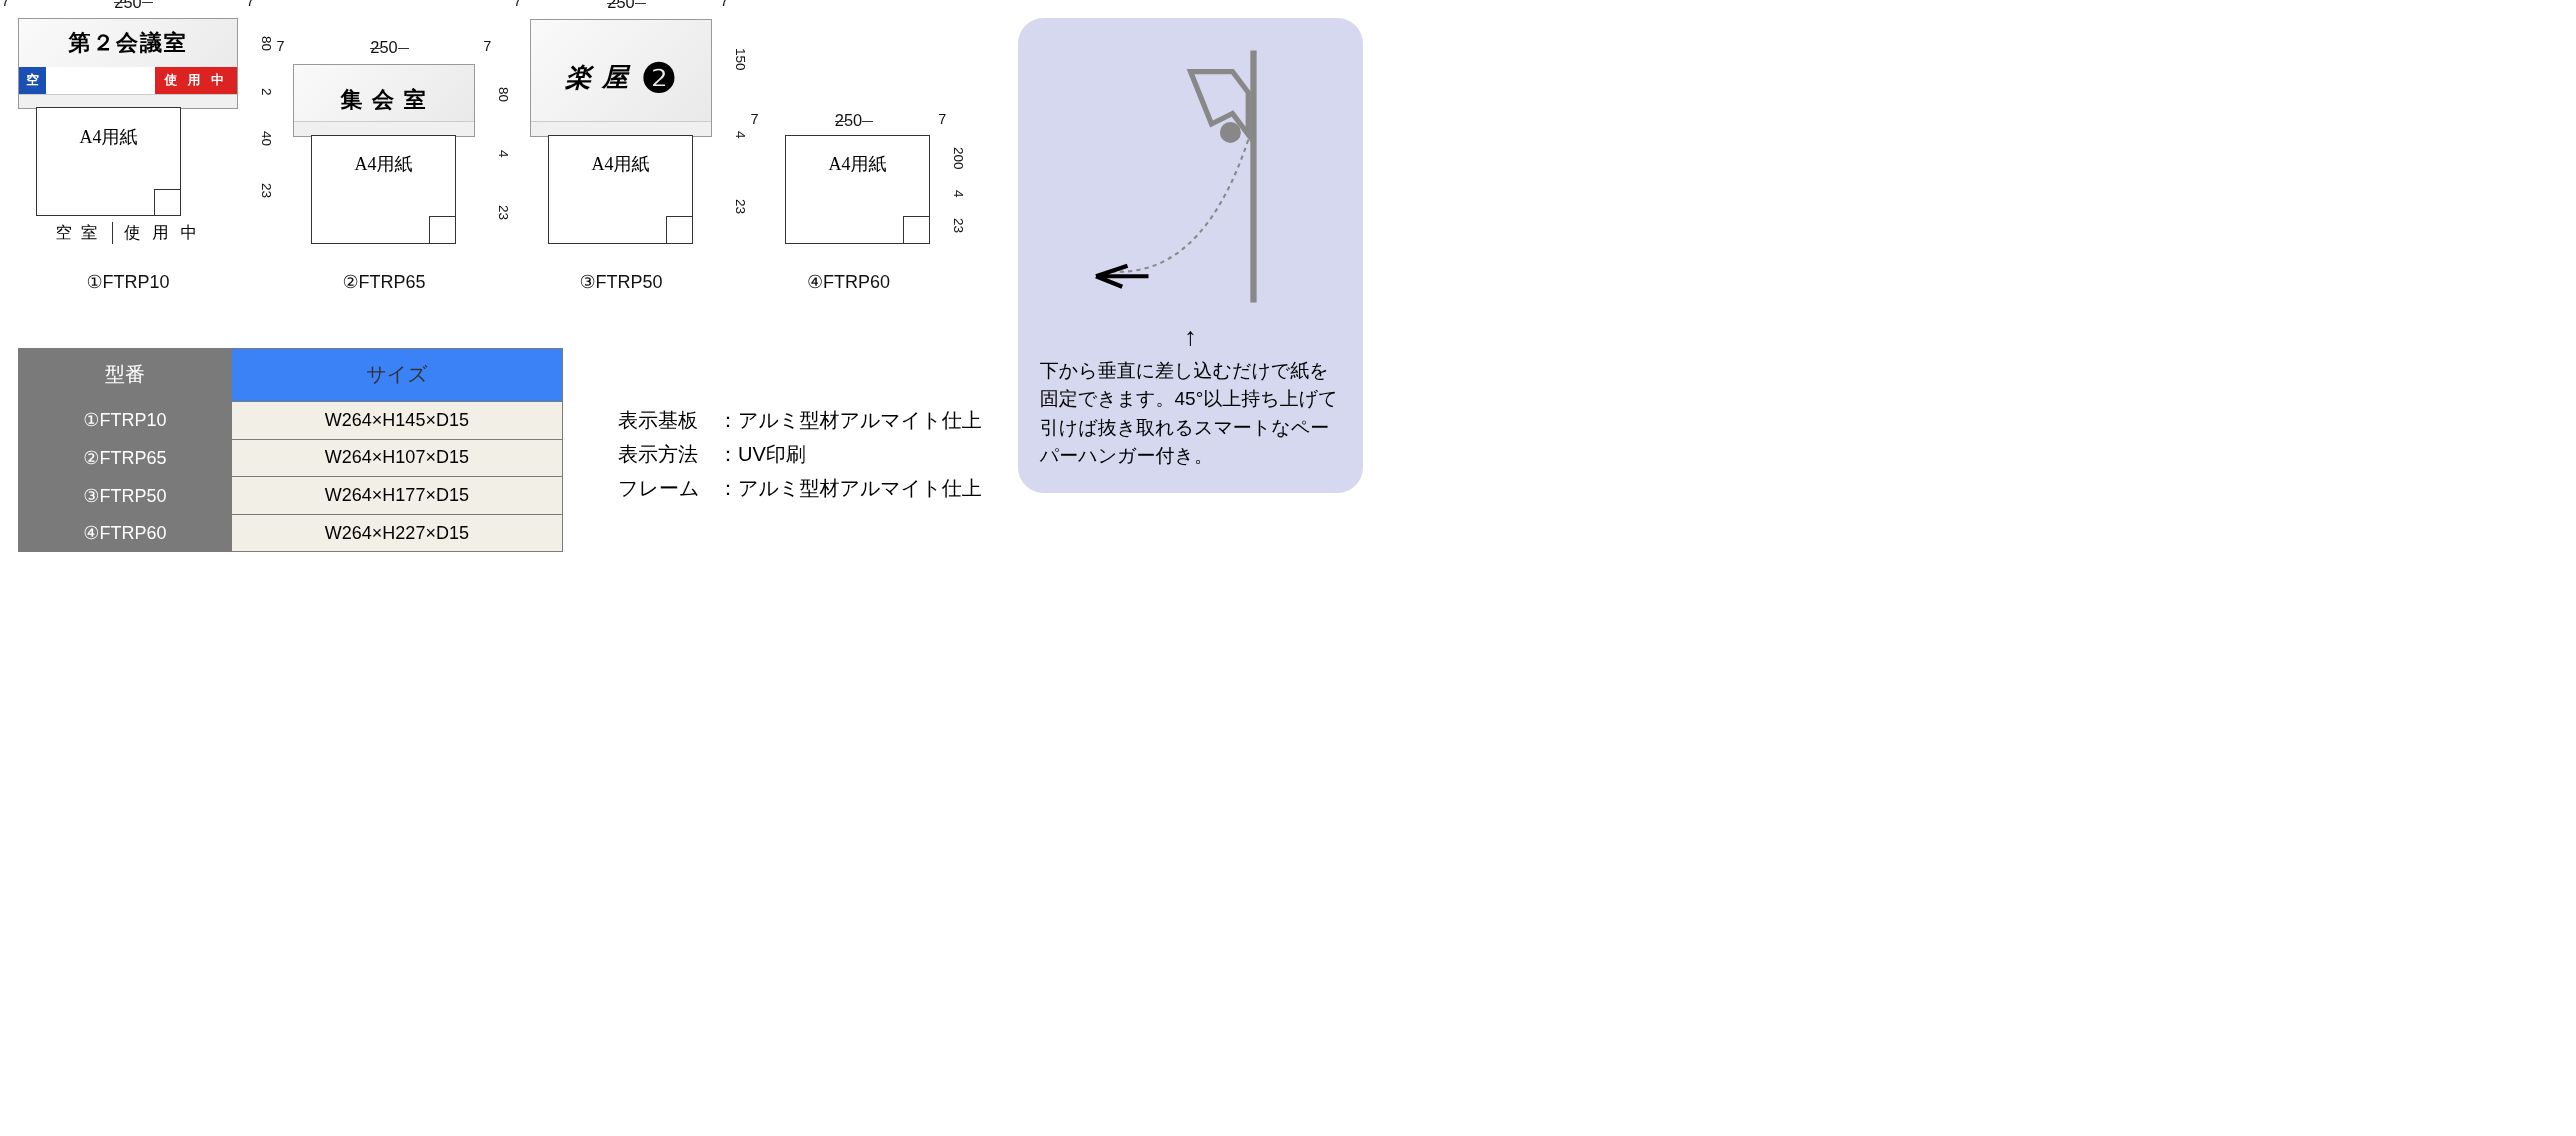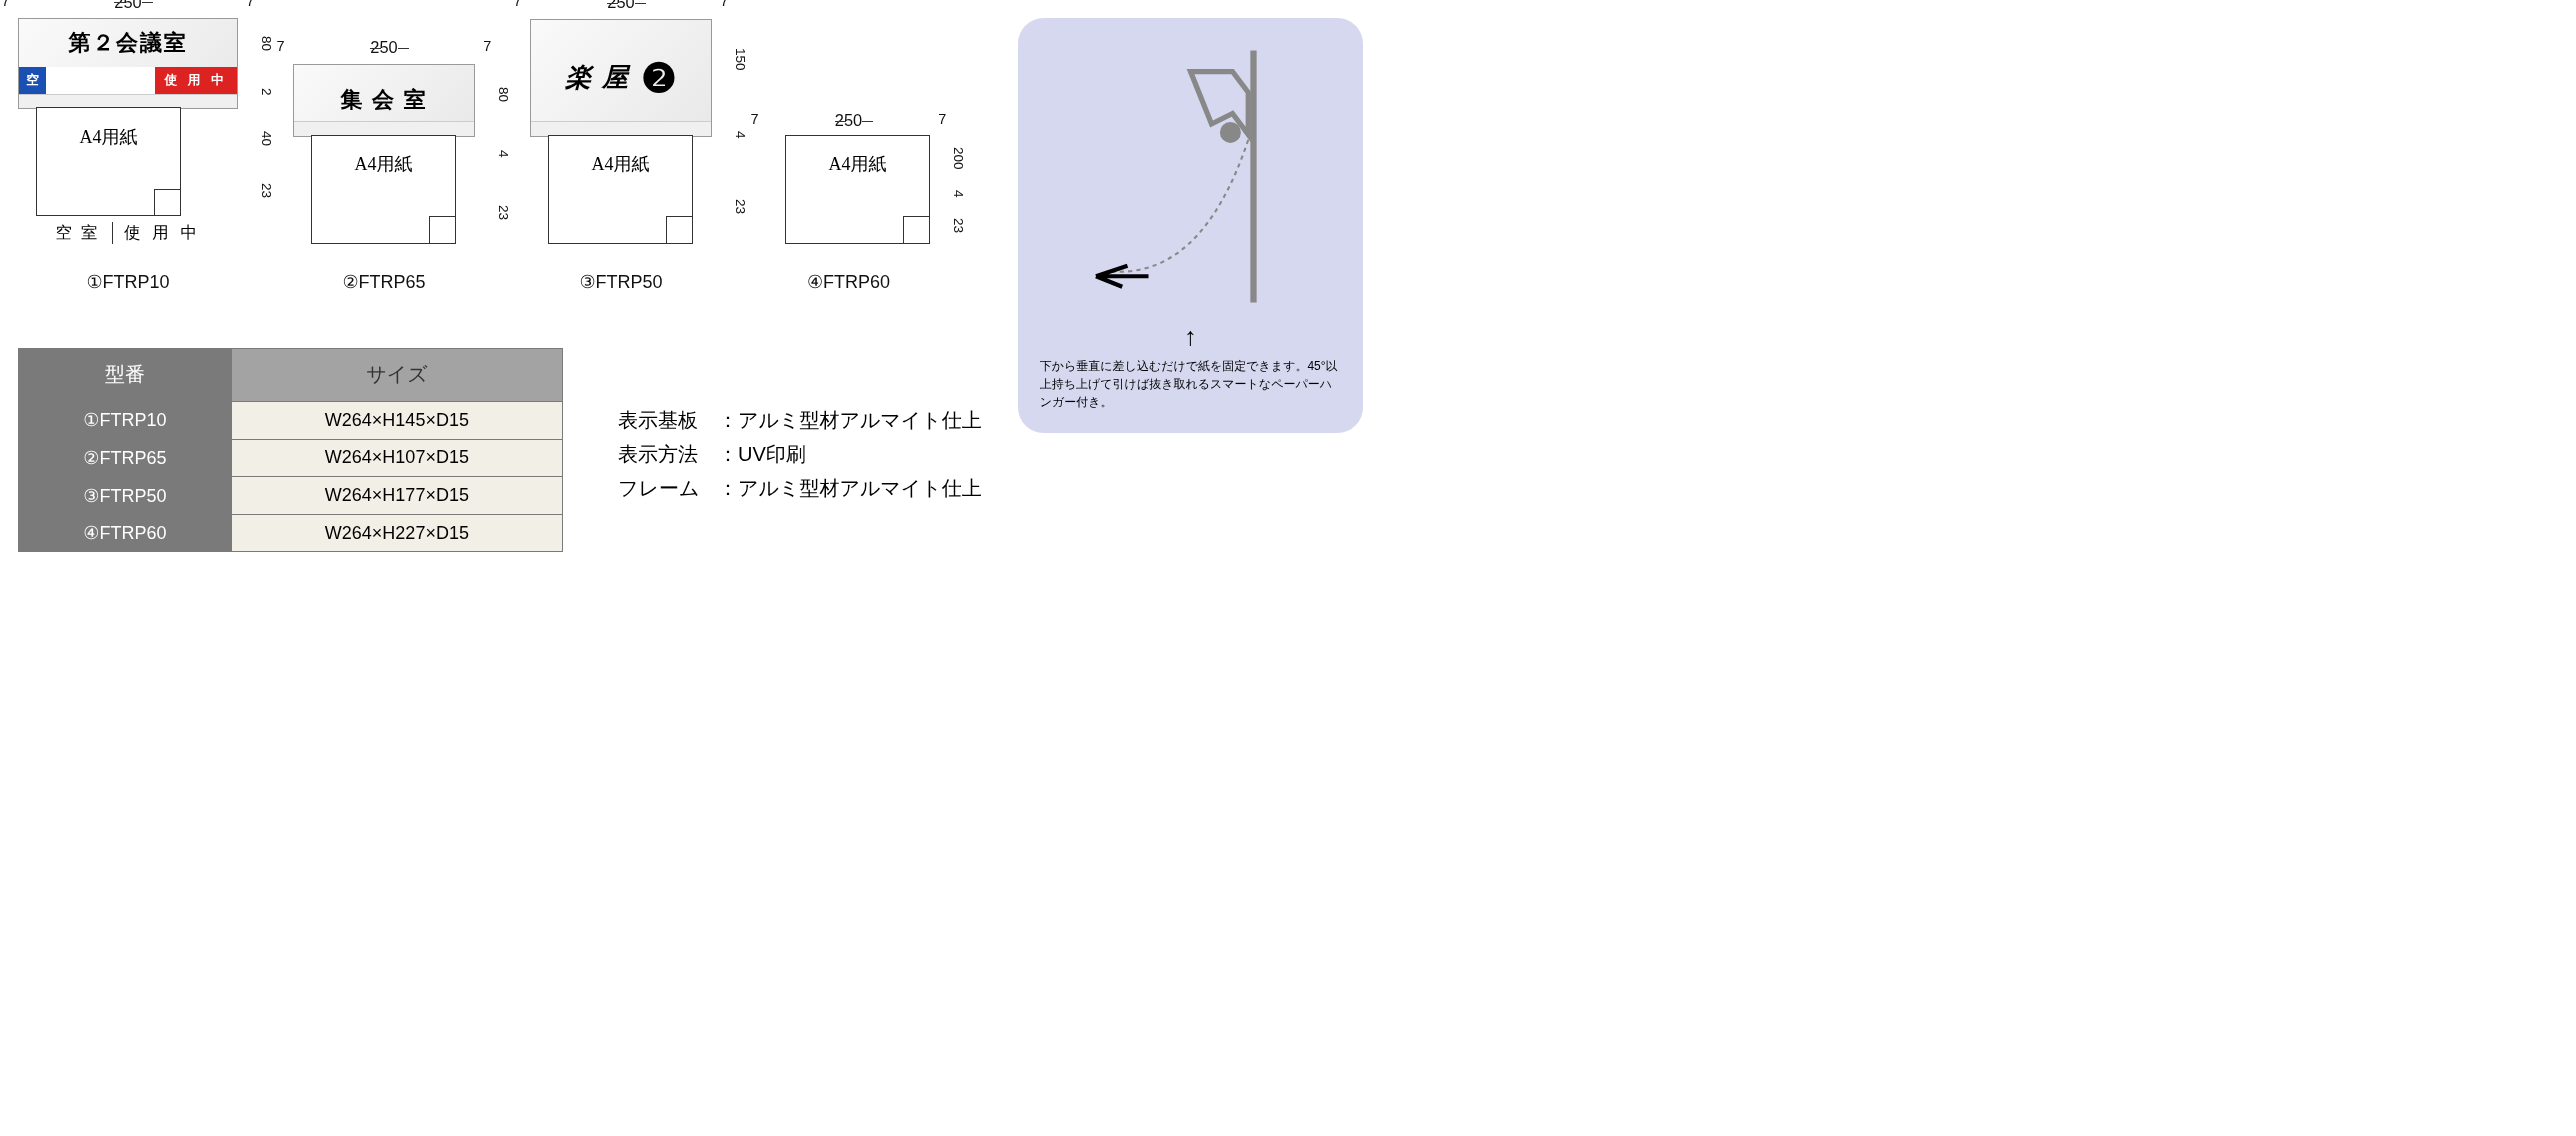--- a/index.html
+++ b/index.html
@@ -24,30 +24,30 @@
   .dim-top .edge.l { left:-16.4px; } .dim-top .edge.r { right:-16.4px; }
   .dim-right { position:absolute; right:-36px; top:0; bottom:0; width:33px; font-size:13.6px; color:#111; display:flex; flex-direction:column; justify-content:space-around; }
   .dim-right span { writing-mode: vertical-rl; text-orientation: mixed; }
   .a4label { font-family:serif; }
   .product-code { margin-top: 27px; font-size: 18px; color:#111; }
   .status-legend { display:flex; gap:5.5px; font-size:16.4px; margin-top:5.5px; letter-spacing:3.6px; }
   .status-legend .sep { border-left:0.9px solid #333; margin:0 5.5px; }
   .lower { display:flex; gap:55px; margin-top:55px; align-items:flex-start; }
   table.spec { border-collapse: collapse; width: 545px; }
   table.spec th { background:#7a7a7a; color:#fff; font-weight:400; font-size:20px; padding:12.7px; border:0.9px solid #7a7a7a; }
-  table.spec th.size { background:#a3a3a3; color:#333; }
+  table.spec th.size { background:#3b82f6; color:#333; }
   table.spec td { background:#f2efe6; font-size:18px; padding:7.3px 12.7px; border:0.9px solid #7a7a7a; text-align:center; }
   table.spec td.model { background:#7a7a7a; color:#fff; }
   .specs-text { font-size:20px; line-height:1.7; margin-top:55px; }
   .specs-text .label { display:inline-block; width:100px; }
   .side-panel { width: 345px; background:#d6d8ef; border-radius:25.4px; padding:22px; text-align:left; }
   .side-panel .illus { height: 273px; position:relative; margin-bottom:9px; }
   .side-panel svg { width:100%; height:100%; }
   .side-panel .arrow-up { text-align:center; font-size:25.4px; margin:5.5px 0; }
-  .side-panel .note { font-size:12px; line-height:1.5; }
+  .side-panel .note { font-size:19px; line-height:1.5; }
   .circled { display:inline-block; border-radius:50%; background:#000; color:#fff; width:44px; height:44px; line-height:44px; text-align:center; font-weight:800; font-size:29px; margin-left:5.5px; vertical-align:middle; }
   .plate-row { display:flex; align-items:center; gap:5.5px; }
 </style>
 </head>
 <body>
 
 <div class="page">
   <div>
     <div class="products-row">
 

